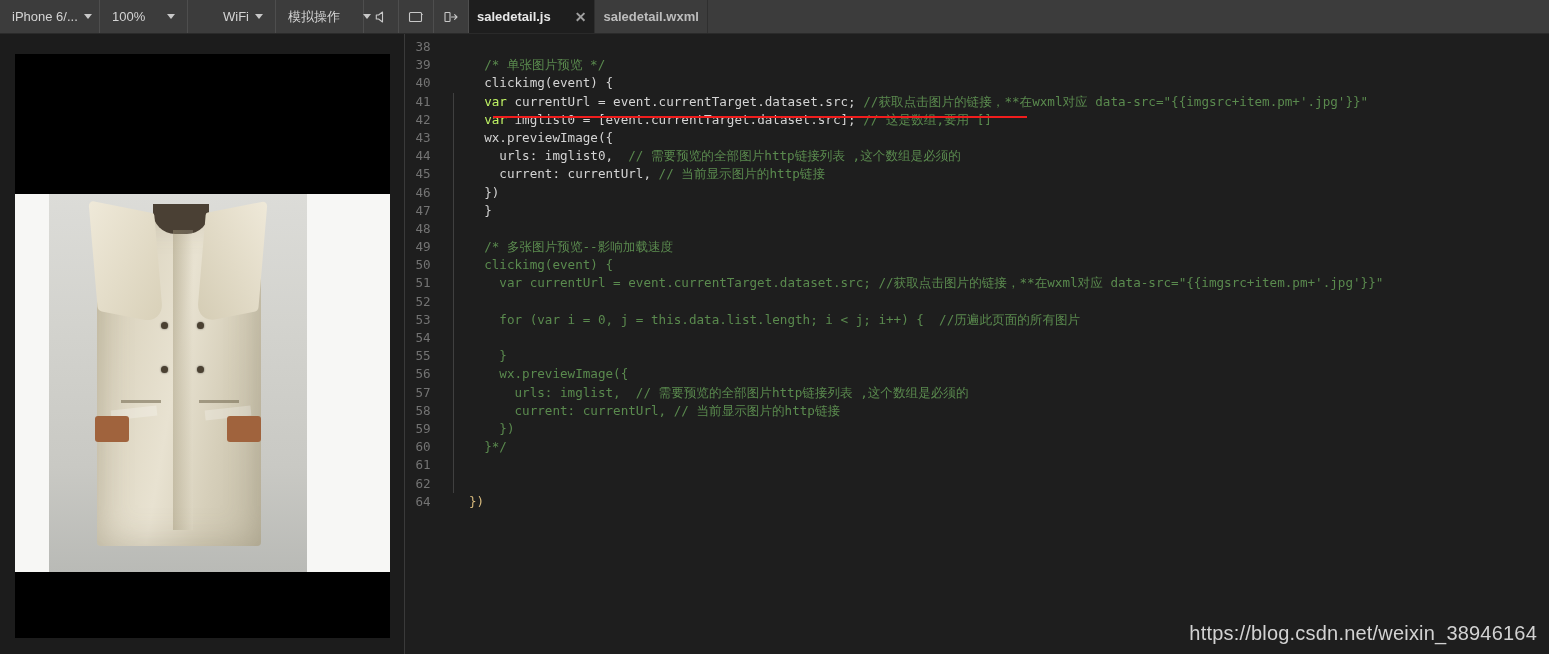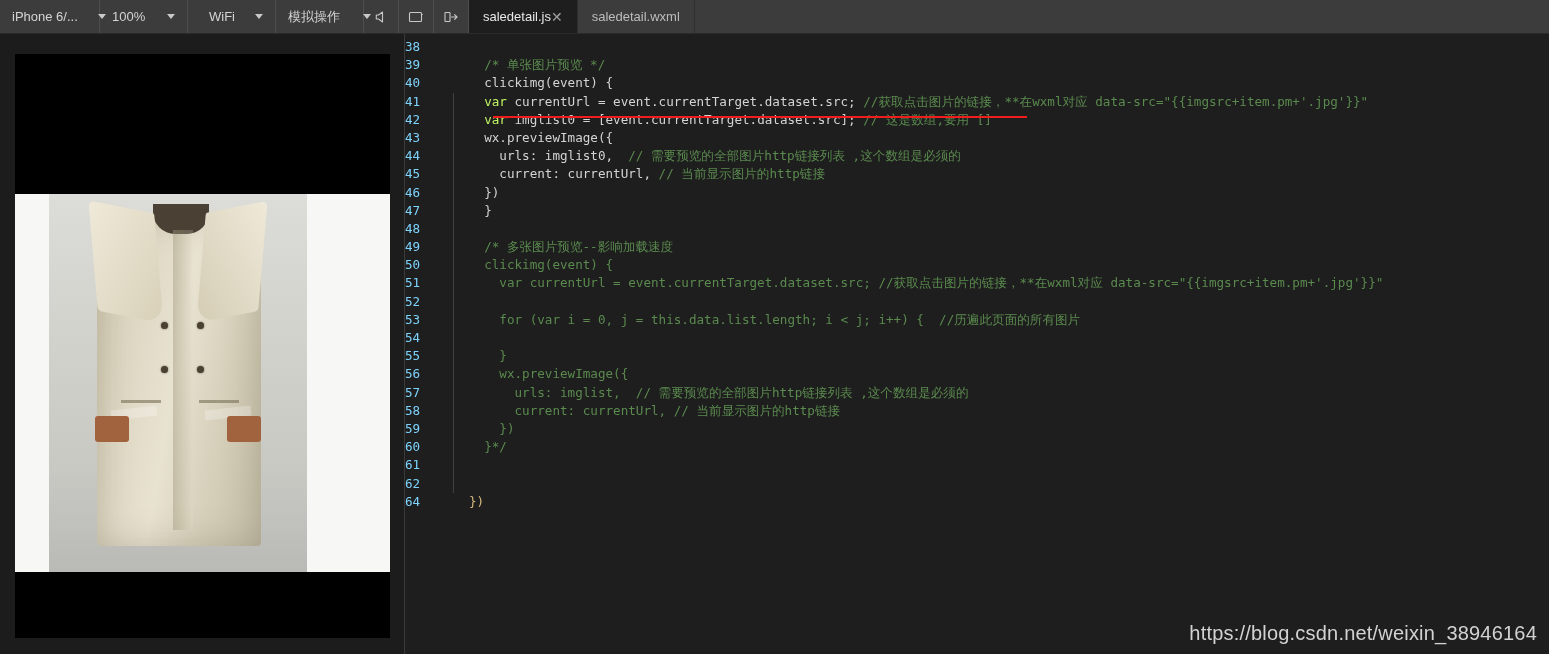--- a/index.html
+++ b/index.html
@@ -13,21 +13,21 @@
 
   
   .topbar {
     height: 34px; min-height: 34px;
     background: #3c3c3c;
     display: flex; align-items: stretch;
     border-bottom: 1px solid #2a2a2a;
   }
   .tb-left { display: flex; align-items: stretch; }
   .tb-ctrl {
-    display: flex; align-items: center; gap: 20px;
+    display: flex; align-items: center; gap: 6px;
     padding: 0 12px;
     color: #d4d4d4; font-size: 13px;
     border-right: 1px solid #4e4e4e;
     white-space: nowrap;
     min-width: 0;
   }
   .tb-ctrl .lbl { line-height: 1; }
   .tb-ctrl.w1 { width: 100px; justify-content: space-between; }
   .tb-ctrl.w2 { width: 88px; justify-content: space-between; }
   .tb-ctrl.w3 { width: 88px; justify-content: flex-end; }
@@ -42,26 +42,27 @@
   .tb-icon {
     width: 35px;
     display: flex; align-items: center; justify-content: center;
     border-right: 1px solid #4e4e4e;
   }
   .tb-icon svg { display: block; }
 
   
   .tabs { display: flex; align-items: stretch; }
   .tab {
-    display: flex; align-items: center; gap: 0;
-    padding: 0 14px;
+    display: flex; align-items: center; gap: 24px;
+    padding: 0 8px;
     font-size: 13px;
     color: #bdbdbd;
     border-right: 1px solid #2f2f2f;
     white-space: nowrap;
+    font-weight: bold;
   }
   .tab.active { background: #1e1e1e; color: #e8e8e8; }
   .tab .close {
     color: #a0a0a0; font-size: 14px; line-height: 1;
   }
 
   
   .body { flex: 1; display: flex; min-height: 0; }
 
   
@@ -161,23 +162,23 @@
     line-height: 18.2px;
   }
   .code-area { position: relative; padding-top: 4px; }
   .line {
     display: flex;
     height: 18.2px;
     white-space: pre;
   }
   .ln {
     width: 48px; min-width: 48px;
-    text-align: left;
+    text-align: center;
     padding-right: 12px;
-    color: #7dd3fc;
+    color: #737373;
     user-select: none;
   }
   .guard {
     width: 14px; min-width: 14px;
     position: relative;
   }
   .code { color: #d4d4d4; padding-left: 2px; }
 
   
   .ig1::before {

